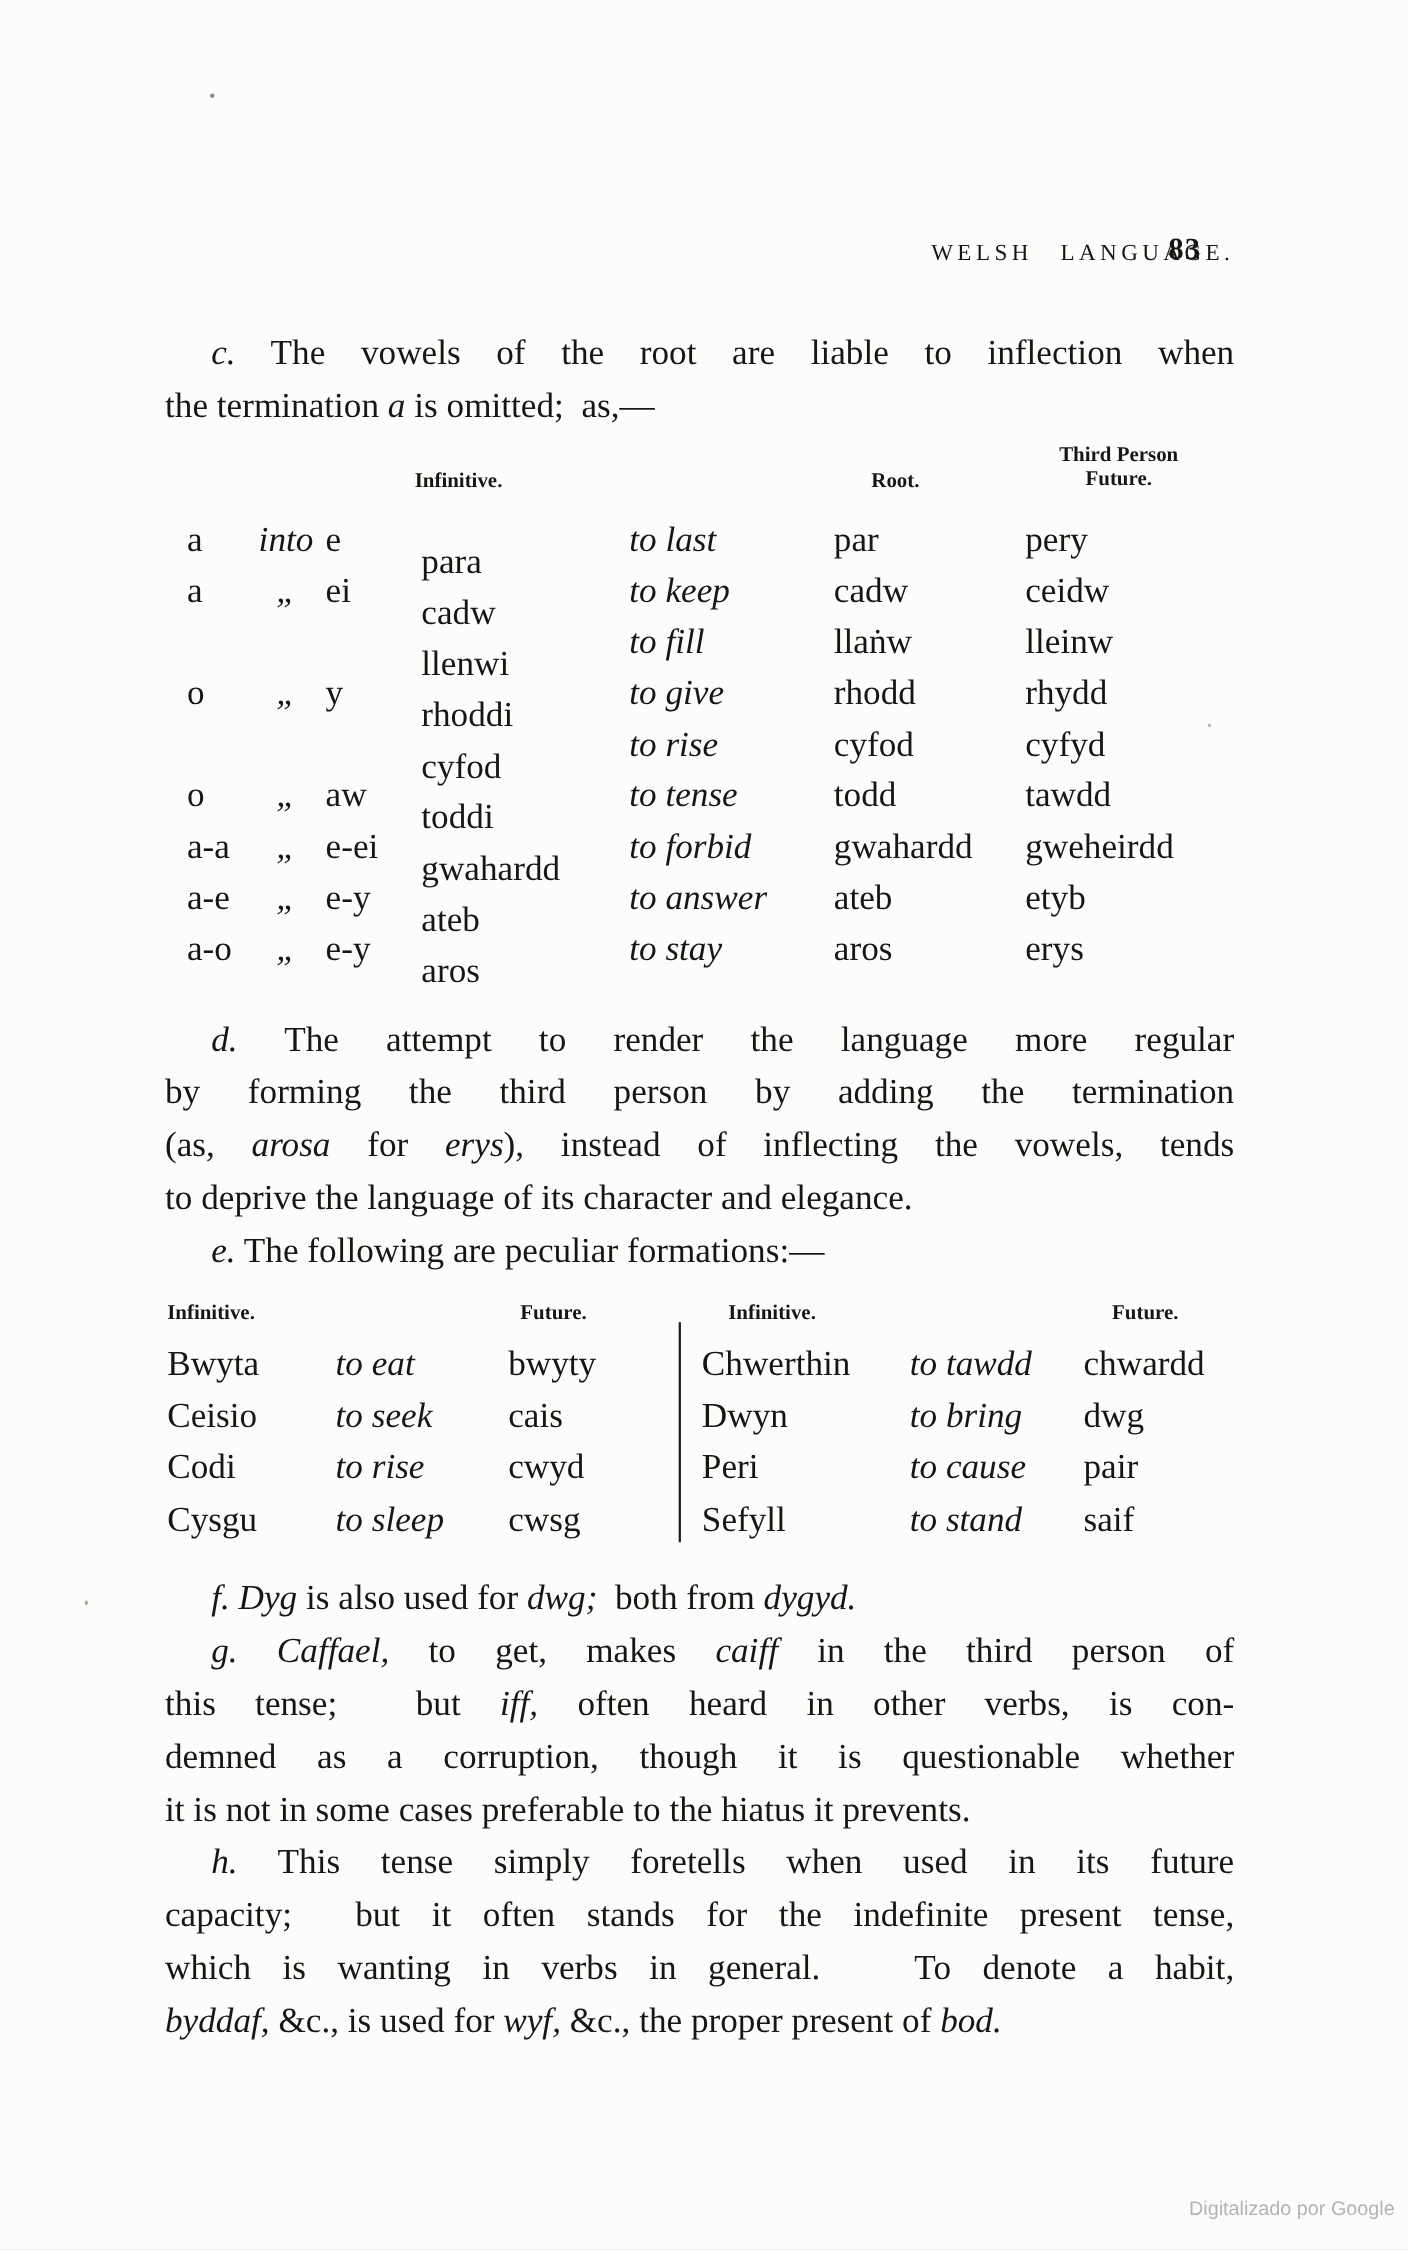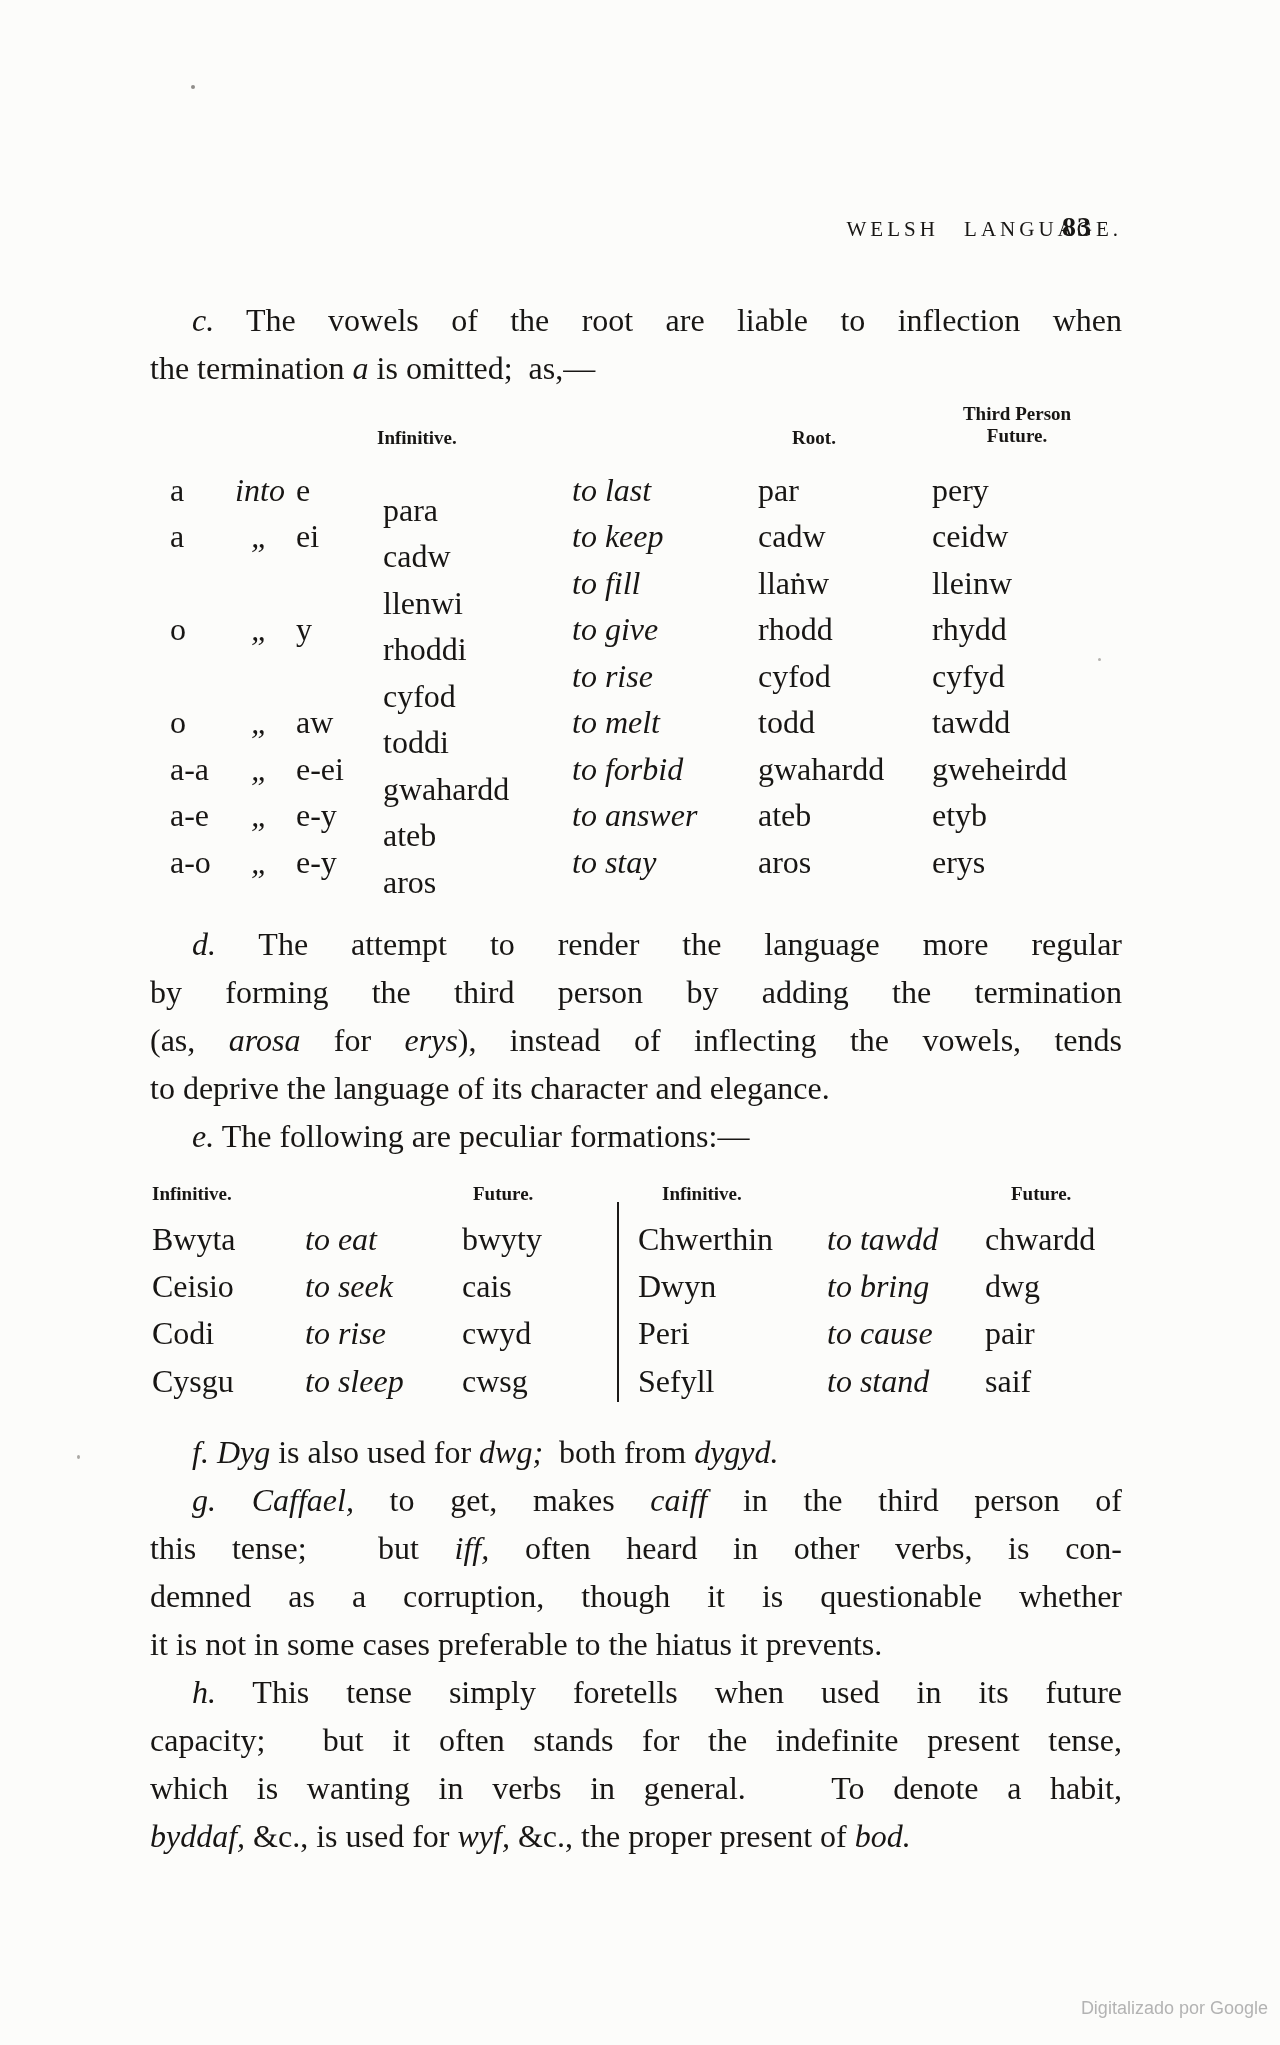--- a/index.html
+++ b/index.html
@@ -125,21 +125,21 @@
       <span class="c-inf">cyfod</span>
       <span class="c-tr">to rise</span>
       <span class="c-root">cyfod</span>
       <span class="c-fut">cyfyd</span>
     </div>
     <div class="t1row" style="top:702px;">
       <span class="c-from">o</span>
       <span class="c-mid">„</span>
       <span class="c-to">aw</span>
       <span class="c-inf">toddi</span>
-      <span class="c-tr">to melt</span>
+      <span class="c-tr">to tense</span>
       <span class="c-root">todd</span>
       <span class="c-fut">tawdd</span>
     </div>
     <div class="t1row" style="top:749px;">
       <span class="c-from">a-a</span>
       <span class="c-mid">„</span>
       <span class="c-to">e-ei</span>
       <span class="c-inf">gwahardd</span>
       <span class="c-tr">to forbid</span>
       <span class="c-root">gwahardd</span>

